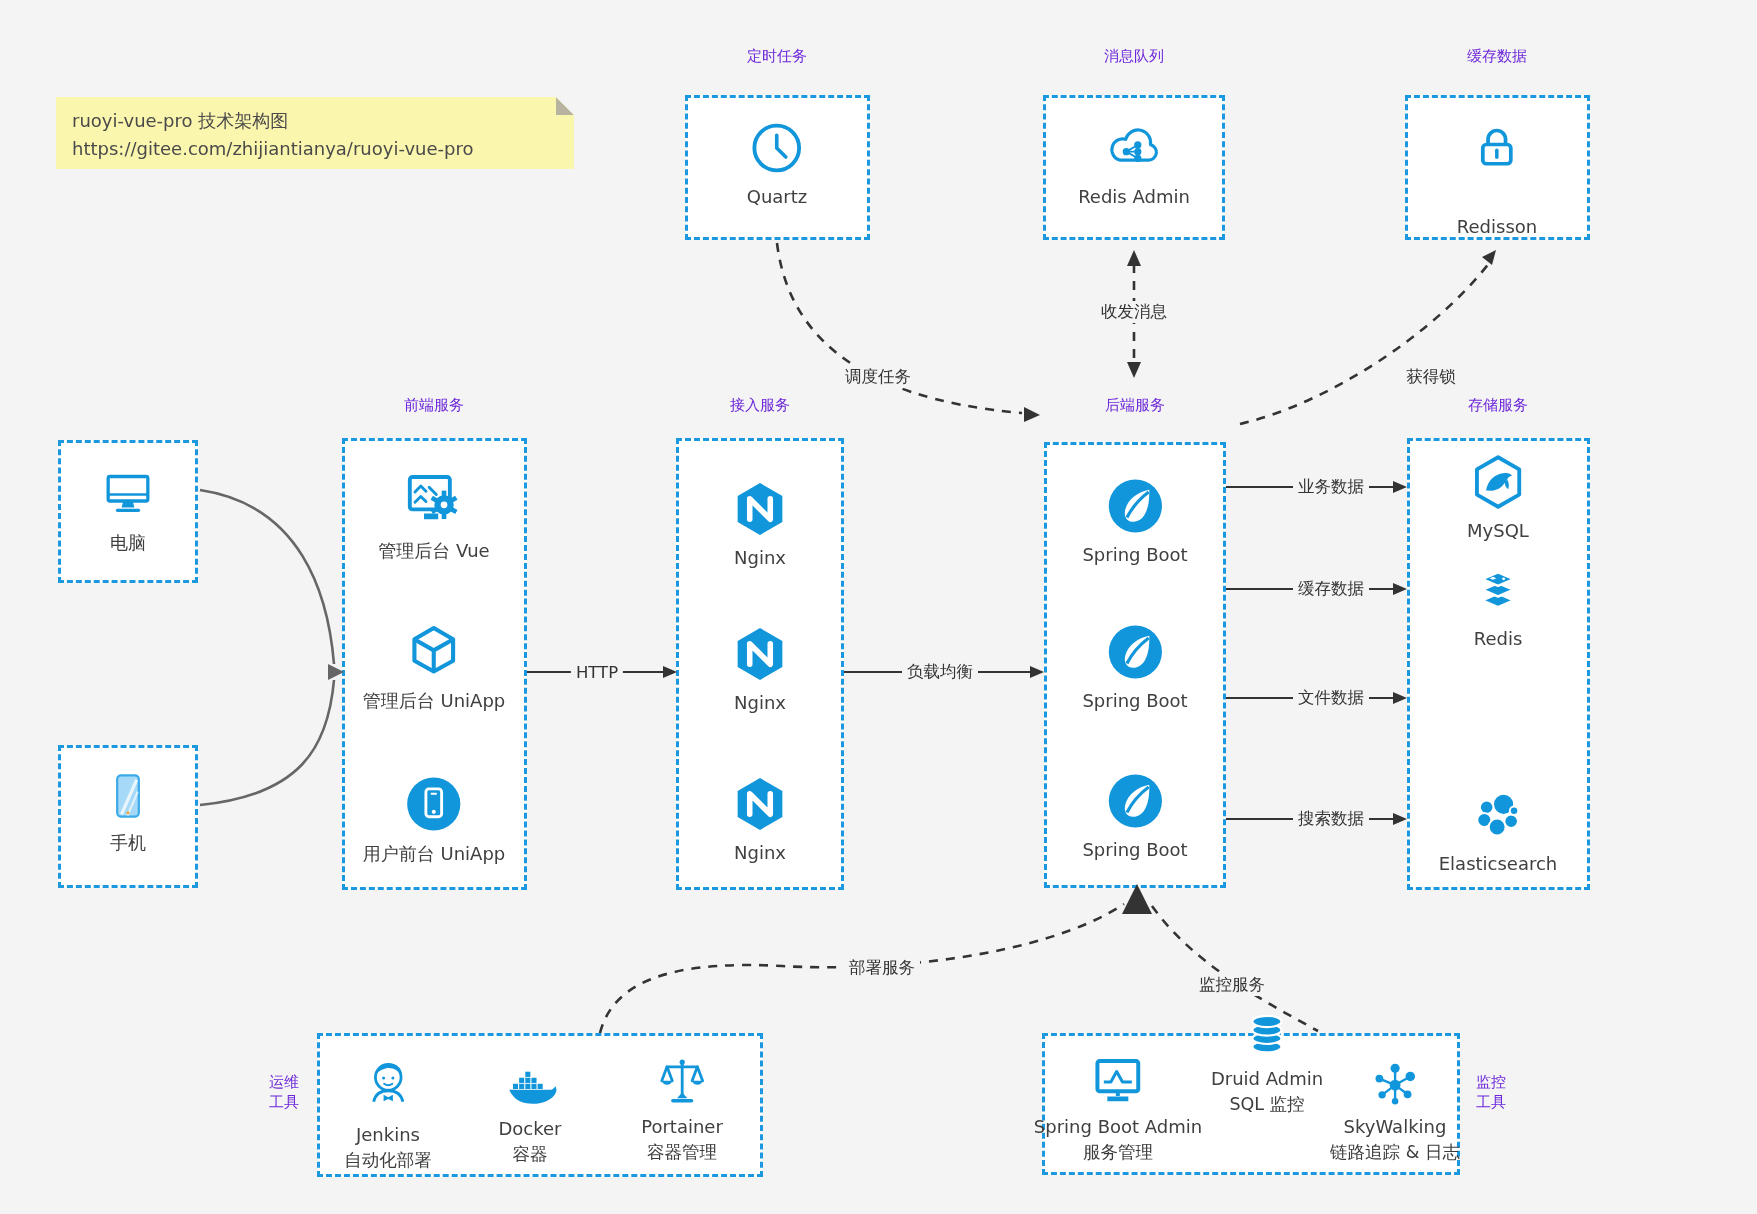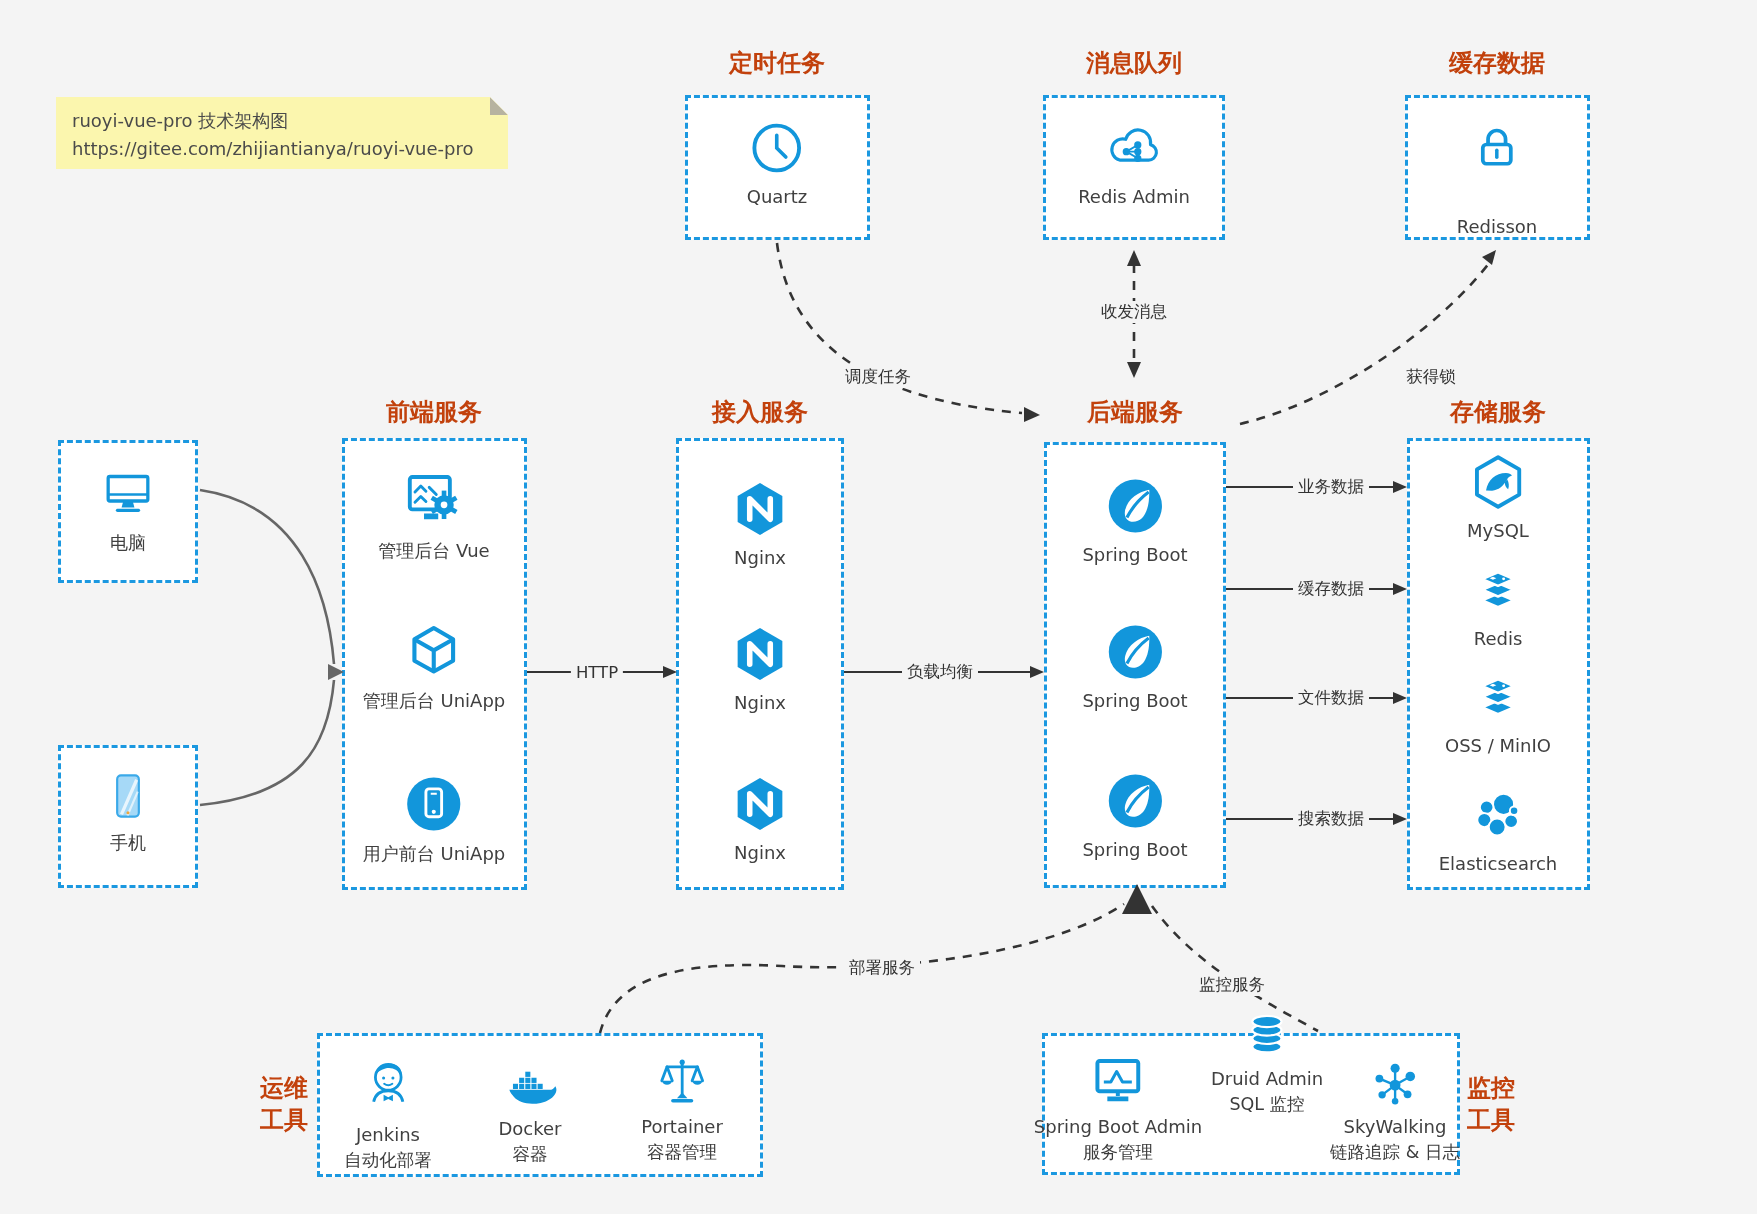--- a/index.html
+++ b/index.html
@@ -1,30 +1,30 @@
 <!DOCTYPE html>
 <html><head>
 <meta charset="utf-8">
 <style>
   html,body{margin:0;padding:0;background:#f4f4f4;font-family:"DejaVu Sans","Liberation Sans",sans-serif;}
   .canvas{position:relative;width:1757px;height:1214px;background:#f4f4f4;overflow:hidden;}
 
   .gbox{position:absolute;background:#ffffff;border:3px dashed #1b98e0;box-sizing:border-box;}
-  .gtitle{position:absolute;transform:translateX(-50%);font-size:24px;font-weight:bold;color:#c2410c;white-space:nowrap;z-index:3;}
+  .gtitle{position:absolute;transform:translateX(-50%);font-size:15px;font-weight:normal;color:#6d28d9;white-space:nowrap;z-index:3;}
   .gtitle.two{text-align:center;line-height:1.35;}
 
   .node{position:absolute;transform:translateX(-50%);display:flex;flex-direction:column;align-items:center;z-index:3;}
   .node .lbl{margin-top:9px;font-size:18px;color:#404040;white-space:nowrap;text-align:center;}
   .node .lbl2{margin-top:3px;font-size:17.5px;color:#3c3c3c;white-space:nowrap;text-align:center;}
 
   .elbl{position:absolute;transform:translate(-50%,-50%);font-size:16.5px;color:#333333;background:#f4f4f4;padding:0 5px;white-space:nowrap;z-index:5;}
 
   svg.overlay{position:absolute;left:0;top:0;z-index:4;pointer-events:none;}
 
-  .note{position:absolute;left:56px;top:97px;width:452px;height:72px;background:#fbf6ae;box-sizing:border-box;
+  .note{position:absolute;left:56px;top:97px;width:518px;height:72px;background:#fbf6ae;box-sizing:border-box;
         padding:10px 16px;font-size:18px;color:#4a4a4a;line-height:1.55;z-index:3;
         clip-path:polygon(0 0, calc(100% - 18px) 0, 100% 18px, 100% 100%, 0 100%);}
   .note .fold{position:absolute;right:0;top:0;width:18px;height:18px;}
   .hidden-defs{position:absolute;width:0;height:0;overflow:hidden;}
 </style>
 </head>
 <body>
 
 <div class="canvas">
 
@@ -326,26 +326,20 @@
         <use href="#sym-mysql"></use>
       </svg>
     <div class="lbl">MySQL</div>
   </div>
   <div class="node" style="left:1498px;top:565px;">
     <svg viewBox="0 0 48 48" style="width:54px;height:54px">
         <use href="#sym-stack"></use>
       </svg>
     <div class="lbl">Redis</div>
   </div>
-  <div class="node" style="left:1498px;top:672px;">
-    <svg viewBox="0 0 48 48" style="width:54px;height:54px">
-        <use href="#sym-stack"></use>
-      </svg>
-    <div class="lbl">OSS / MinIO</div>
-  </div>
   <div class="node" style="left:1498px;top:788px;">
     <svg viewBox="0 0 48 48" style="width:56px;height:56px">
         <use href="#sym-es"></use>
       </svg>
     <div class="lbl">Elasticsearch</div>
   </div>
 
   <div class="node" style="left:388px;top:1054px;">
     <svg viewBox="0 0 48 48" style="width:56px;height:56px">
         <use href="#sym-jenkins"></use>

